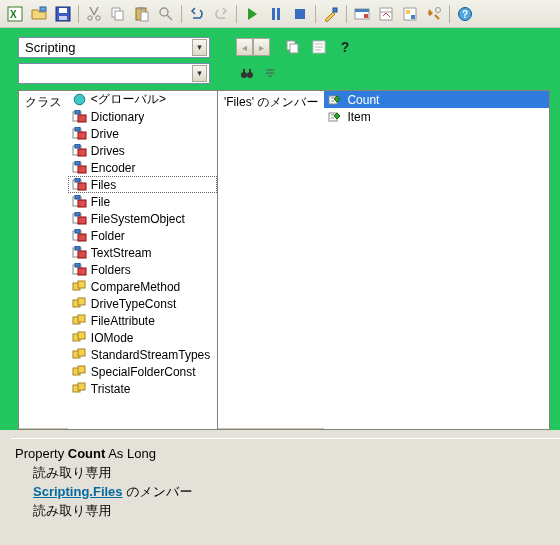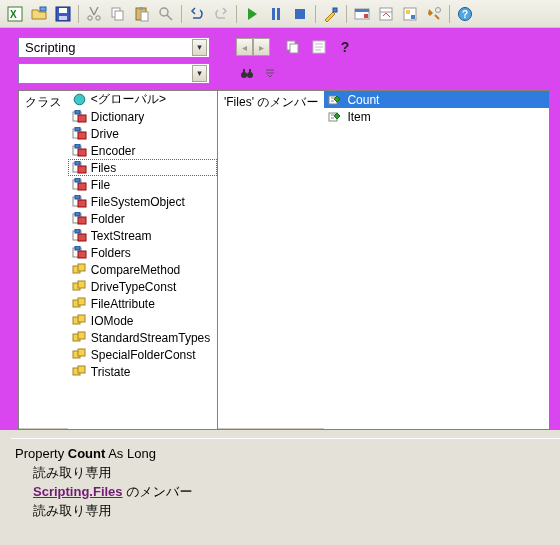--- a/index.html
+++ b/index.html
@@ -24,21 +24,21 @@
   .tb-btn {
     width: 22px; height: 22px;
     display: flex; align-items: center; justify-content: center;
     border: 1px solid transparent;
     border-radius: 2px;
   }
   .sep { width: 1px; height: 18px; background: #b5b2a2; margin: 0 2px; }
   .ico { width: 16px; height: 16px; display: block; }
 
   .body-area {
-    background: #d946ef;
+    background: #22c55e;
     padding: 6px 10px 0 18px;
   }
 
   .row { display: flex; align-items: center; height: 26px; gap: 4px; }
   .combo {
     background: #fff;
     border: 1px solid #7b8aa6;
     height: 21px;
     display: flex;
     align-items: center;
@@ -114,21 +114,21 @@
     margin: 8px 0 0 11px;
     background:#e4e2d8;
     padding:6px 4px 10px 4px;
     font-size:13px;
     color:#000;
     line-height:1.45;
     border-top:1px solid #fff;
   }
   .detail .line1 { }
   .detail .sub { padding-left:18px; }
-  .link { color:#701a75; text-decoration:underline; font-weight:bold; }
+  .link { color:#0369a1; text-decoration:underline; font-weight:bold; }
 </style>
 </head>
 <body>
 
 <div class="toolbar1">
   <div class="tb-btn">
       <svg class="ico" viewBox="0 0 16 16">
         <rect x="1" y="1" width="14" height="14" fill="#fff" stroke="#3a7c2a"></rect>
         <text x="3" y="12" font-size="10" font-weight="bold" fill="#1a7c1a">X</text>
       </svg>
@@ -327,20 +327,30 @@
           </div>
           <div class="tree-item">
             <span class="ic">
               <svg width="15" height="13" viewBox="0 0 15 13">
                 <rect x="1" y="2" width="8" height="9" fill="#fff" stroke="#888"></rect>
                 <rect x="6" y="5" width="8" height="7" fill="#d44" stroke="#800" opacity="0.95"></rect>
                 <rect x="3" y="0" width="5" height="4" fill="#4a7fc4" stroke="#1a4e9c"></rect>
               </svg>
             </span>
             <span class="txt">Drive</span>
+          </div>
+          <div class="tree-item">
+            <span class="ic">
+              <svg width="15" height="13" viewBox="0 0 15 13">
+                <rect x="1" y="2" width="8" height="9" fill="#fff" stroke="#888"></rect>
+                <rect x="6" y="5" width="8" height="7" fill="#d44" stroke="#800" opacity="0.95"></rect>
+                <rect x="3" y="0" width="5" height="4" fill="#4a7fc4" stroke="#1a4e9c"></rect>
+              </svg>
+            </span>
+            <span class="txt">Drives</span>
           </div>
           <div class="tree-item">
             <span class="ic">
               <svg width="15" height="13" viewBox="0 0 15 13">
                 <rect x="1" y="2" width="8" height="9" fill="#fff" stroke="#888"></rect>
                 <rect x="6" y="5" width="8" height="7" fill="#d44" stroke="#800" opacity="0.95"></rect>
                 <rect x="3" y="0" width="5" height="4" fill="#4a7fc4" stroke="#1a4e9c"></rect>
               </svg>
             </span>
             <span class="txt">Encoder</span>

